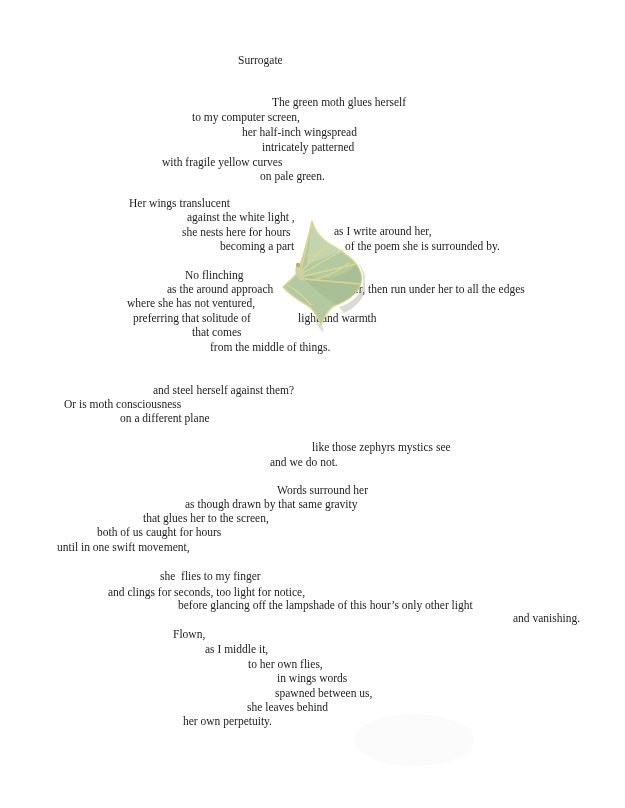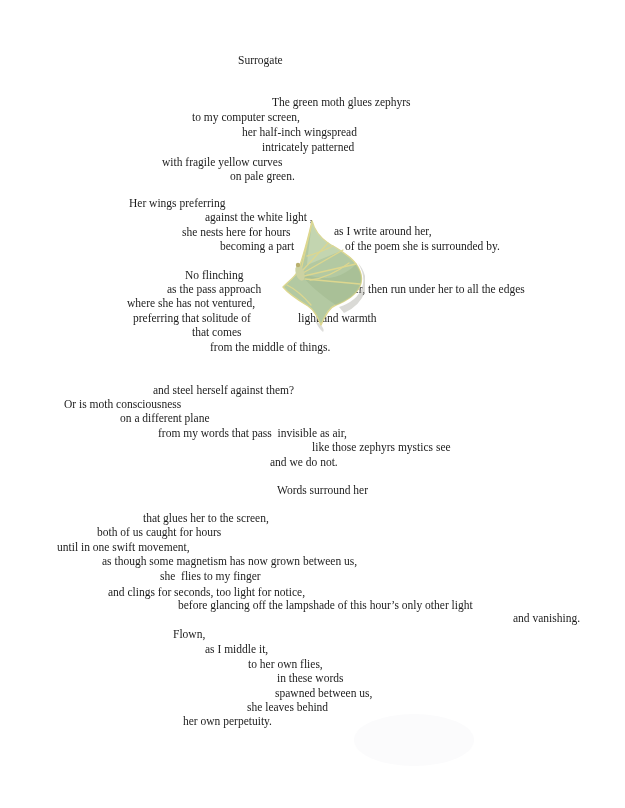--- a/index.html
+++ b/index.html
@@ -38,64 +38,63 @@
 </style>
 </head>
 <body>
 
 <div class="page">
 
   <div class="smudge" style="background:#fbfbfc"></div>
 
   <div class="run title" style="left:238px;top:53px">Surrogate</div>
 
-  <div class="run" style="left:272px;top:95px">The green moth glues zephyrs</div>
+  <div class="run" style="left:272px;top:95px">The green moth glues herself</div>
   <div class="run" style="left:192px;top:110px">to my computer screen,</div>
   <div class="run" style="left:242px;top:125px">her half-inch wingspread</div>
   <div class="run" style="left:262px;top:140px">intricately patterned</div>
   <div class="run" style="left:162px;top:155px">with fragile yellow curves</div>
-  <div class="run" style="left:230px;top:169px">on pale green.</div>
+  <div class="run" style="left:260px;top:169px">on pale green.</div>
 
-  <div class="run" style="left:129px;top:196px">Her wings preferring</div>
-  <div class="run" style="left:205px;top:210px">against the white light ,</div>
+  <div class="run" style="left:129px;top:196px">Her wings translucent</div>
+  <div class="run" style="left:187px;top:210px">against the white light ,</div>
   <div class="run" style="left:182px;top:225px">she nests here for hours</div>
   <div class="run" style="left:334px;top:224px">as I write around her,</div>
   <div class="run" style="left:220px;top:239px">becoming a part</div>
   <div class="run" style="left:345px;top:239px">of the poem she is surrounded by.</div>
 
   <div class="run" style="left:185px;top:268px">No flinching</div>
-  <div class="run" style="left:167px;top:282px">as the pass approach</div>
+  <div class="run" style="left:167px;top:282px">as the around approach</div>
   <div class="run" style="left:348px;top:282px">her, then run under her to all the edges</div>
   <div class="run" style="left:127px;top:296px">where she has not ventured,</div>
   <div class="run" style="left:133px;top:311px">preferring that solitude of</div>
   <div class="run" style="left:298px;top:311px">light and warmth</div>
   <div class="run" style="left:192px;top:325px">that comes</div>
   <div class="run" style="left:210px;top:340px">from the middle of things.</div>
 
   <div class="run" style="left:153px;top:383px">and steel herself against them?</div>
   <div class="run" style="left:64px;top:397px">Or is moth consciousness</div>
   <div class="run" style="left:120px;top:411px">on a different plane</div>
-  <div class="run" style="left:158px;top:426px">from my words that pass  invisible as air,</div>
   <div class="run" style="left:312px;top:440px">like those zephyrs mystics see</div>
   <div class="run" style="left:270px;top:455px">and we do not.</div>
 
   <div class="run" style="left:277px;top:483px">Words surround her</div>
+  <div class="run" style="left:185px;top:497px">as though drawn by that same gravity</div>
   <div class="run" style="left:143px;top:511px">that glues her to the screen,</div>
   <div class="run" style="left:97px;top:525px">both of us caught for hours</div>
   <div class="run" style="left:57px;top:540px">until in one swift movement,</div>
-  <div class="run" style="left:102px;top:554px">as though some magnetism has now grown between us,</div>
   <div class="run" style="left:160px;top:569px">she  flies to my finger</div>
   <div class="run" style="left:178px;top:598px">before glancing off the lampshade of this hour’s only other light</div>
   <div class="run" style="left:108px;top:585px">and clings for seconds, too light for notice,</div>
   <div class="run" style="left:513px;top:611px">and vanishing.</div>
 
   <div class="run" style="left:173px;top:627px">Flown,</div>
   <div class="run" style="left:205px;top:642px">as I middle it,</div>
   <div class="run" style="left:248px;top:657px">to her own flies,</div>
-  <div class="run" style="left:277px;top:671px">in these words</div>
+  <div class="run" style="left:277px;top:671px">in wings words</div>
   <div class="run" style="left:275px;top:686px">spawned between us,</div>
   <div class="run" style="left:247px;top:700px">she leaves behind</div>
   <div class="run" style="left:183px;top:714px">her own perpetuity.</div>
 
   <svg class="moth" width="84" height="114" viewBox="0 0 84 114" aria-hidden="true">
 
     <path d="M77,45 Q85,58 81,70 Q76,83 58,89 L63,95 Q81,87 85,70 Q86,55 77,45 Z" fill="#adada5" opacity="0.45"></path>
     <path d="M40,107 Q44,112 42,114 Q37,110 34,102 Z" fill="#adada5" opacity="0.4"></path>
 
     <path d="M31,3 C33,11 38,19 47,25 C58,32 69,37 75,46 C80,53 82,61 79,68 C75,77 65,83 55,87 C49,89 45,95 40,107 C36,98 33,92 27,88 C17,82 7,75 2,69 C8,63 14,59 17,53 C20,45 28,18 31,3 Z" fill="#b3c9a2" stroke="#ddd78f" stroke-width="1.4" stroke-linejoin="round"></path>

